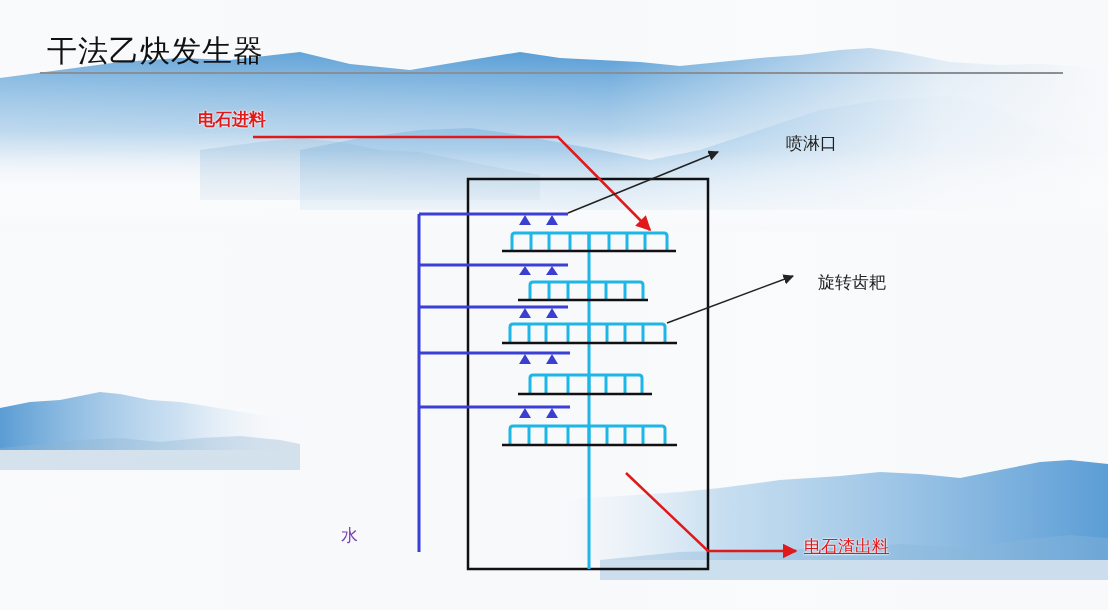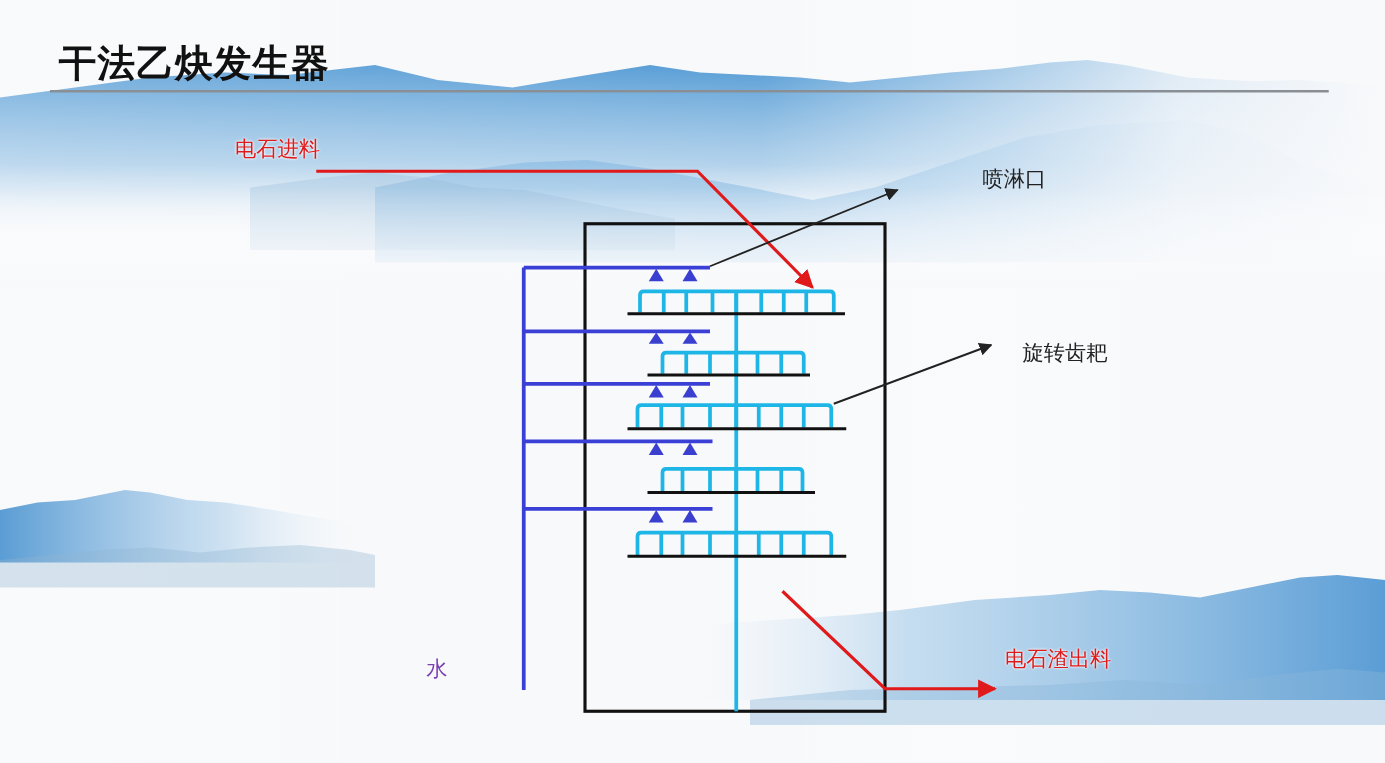--- a/index.html
+++ b/index.html
@@ -4,21 +4,21 @@
   <style>
     html, body { margin: 0; padding: 0; }
     body {
       width: 1108px; height: 610px; overflow: hidden; position: relative;
       background: #f8f9fb;
       font-family: "DejaVu Sans", "Liberation Sans", sans-serif;
     }
     .bg-layer { position: absolute; left: 0; top: 0; width: 1108px; height: 610px; z-index: 0; }
     .title {
       position: absolute; left: 47px; top: 31px; z-index: 3;
-      font-size: 30px; font-weight: bold; color: #111; letter-spacing: 1px;
+      font-size: 30px; font-weight: normal; color: #111; letter-spacing: 1px;
       font-family: "DejaVu Sans", sans-serif;
     }
     .title-rule {
       position: absolute; left: 40px; top: 72px; width: 1023px; height: 2px;
       background: #8a8f96; z-index: 3;
     }
     .diagram { position: absolute; left: 0; top: 0; width: 1108px; height: 610px; z-index: 2; }
     .lbl { position: absolute; z-index: 4; font-size: 17px; white-space: nowrap; font-family: "DejaVu Sans", sans-serif; }
     .lbl-red { color: #e0191a; text-shadow: 0 0 2px #fff, 0 0 2px #fff; }
     .lbl-dark { color: #222; }
@@ -176,17 +176,17 @@
 
   <polyline points="253,137 558,137 650,230" fill="none" stroke="#e0191a" stroke-width="2.5" marker-end="url(#arrowRed)"></polyline>
 
   <polyline points="626,473 708,551 796,551" fill="none" stroke="#e0191a" stroke-width="2.5" marker-end="url(#arrowRed)"></polyline>
 
   <line x1="568" y1="213" x2="718" y2="152" stroke="#222" stroke-width="1.5" marker-end="url(#arrowBlack)"></line>
 
   <line x1="667" y1="323" x2="793" y2="276" stroke="#222" stroke-width="1.5" marker-end="url(#arrowBlack)"></line>
 </svg>
 
-<div class="lbl lbl-red" style="left:188px; top:108px;">电石进料</div>
+<div class="lbl lbl-red" style="left:198px; top:108px;font-weight:bold;">电石进料</div>
 <div class="lbl lbl-dark" style="left:745px; top:132px;margin-left:41px;">喷淋口</div>
 <div class="lbl lbl-dark" style="left:818px; top:271px;text-align:center;">旋转齿耙</div>
-<div class="lbl lbl-red" style="left:804px; top:516px;">电石渣出料</div>
+<div class="lbl lbl-red" style="left:804px; top:535px;text-decoration:underline;">电石渣出料</div>
 <div class="lbl lbl-purple" style="left:341px; top:524px;">水</div>
 
 </body></html>

